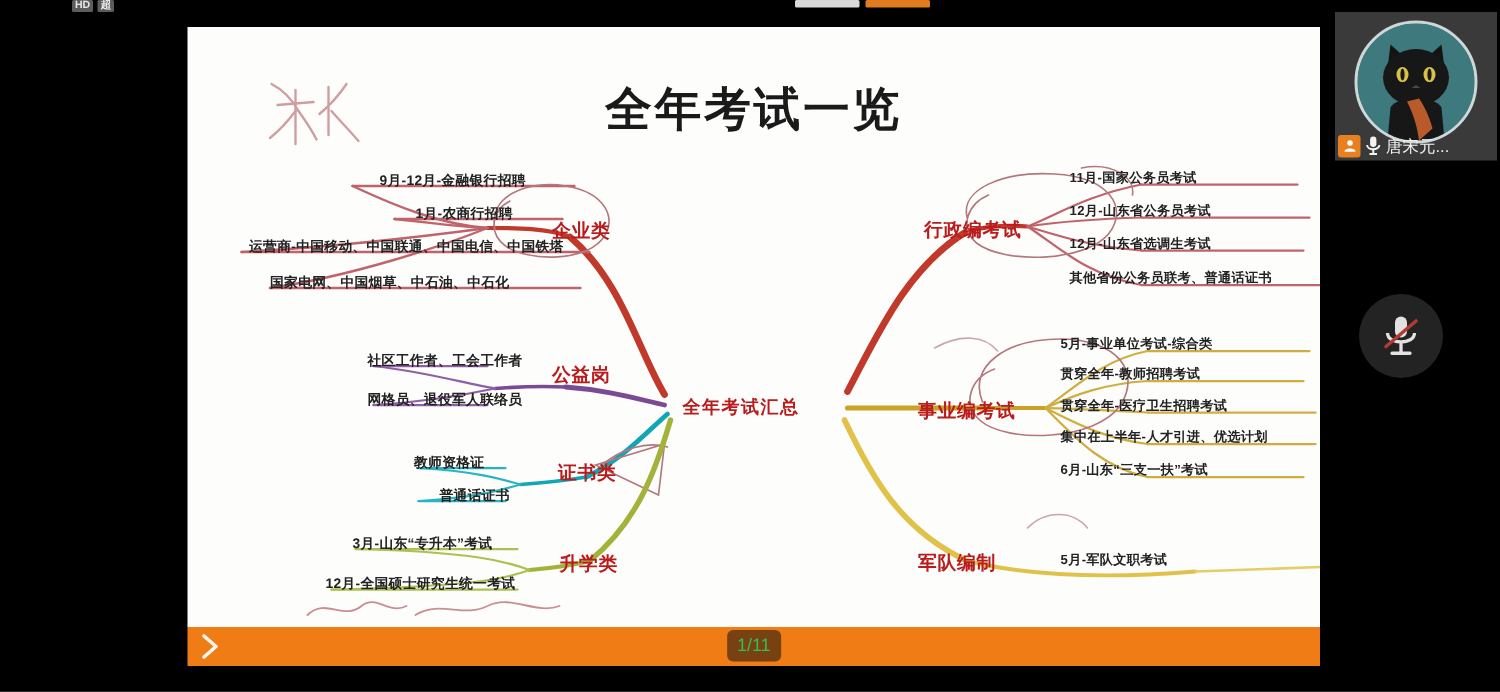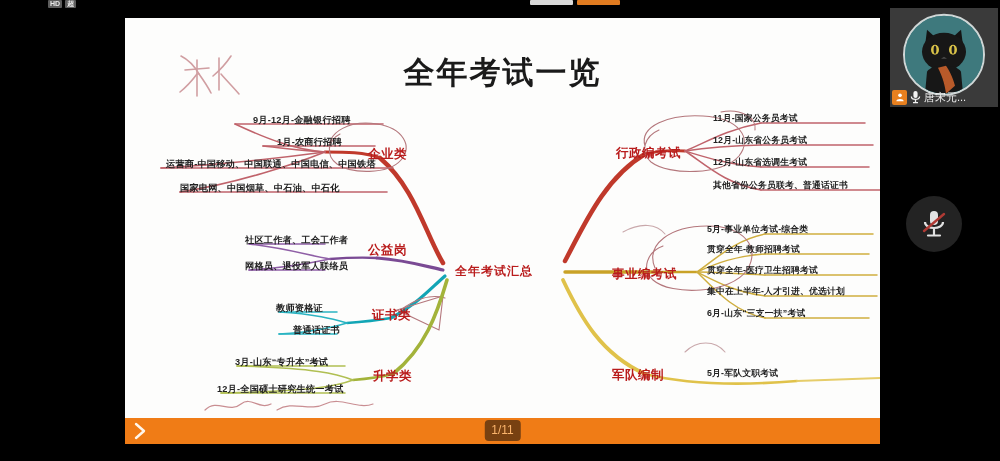--- a/index.html
+++ b/index.html
@@ -26,21 +26,21 @@
   .cat-node{font-size:12.5px;letter-spacing:.5px;}
   .leaf{position:absolute;font-size:9.2px;font-weight:700;color:#222;white-space:nowrap;letter-spacing:.2px;}
   .leaf-r{position:absolute;font-size:8.8px;font-weight:700;color:#222;white-space:nowrap;letter-spacing:.2px;}
 
   .ink{position:absolute;left:48px;top:22px;width:80px;height:62px;opacity:.85;}
 
   
   #botbar{position:absolute;left:125px;top:418px;width:755px;height:26px;background:#f07c16;}
   #chev{position:absolute;left:7px;top:4px;width:16px;height:18px;}
   #pagepill{position:absolute;left:50%;top:2px;transform:translateX(-50%);
-            background:#6e3c11;color:#fdba74;font-size:12px;line-height:21px;
+            background:#6e3c11;color:#22c55e;font-size:12px;line-height:21px;
             padding:0 7px;border-radius:4px;opacity:.92;}
 
   
   #tile{position:absolute;left:890px;top:8px;width:108px;height:99px;background:#3a3a3a;overflow:hidden;}
   #avatarwrap{position:absolute;left:50%;top:50%;transform:translate(-50%,-54%);width:78px;height:78px;border-radius:50%;background:#3e7a7e;border:2px solid #cfd6d6;overflow:hidden;}
   .tilebar{position:absolute;left:0;right:0;bottom:0;height:20px;display:flex;align-items:center;gap:3px;padding-left:2px;}
   .hostbadge{width:15px;height:15px;background:#e8801f;border-radius:2px;display:flex;align-items:center;justify-content:center;flex:0 0 auto;}
   .tilename{font-size:11px;color:#f0f0f0;white-space:nowrap;overflow:hidden;letter-spacing:0;}
 
   

